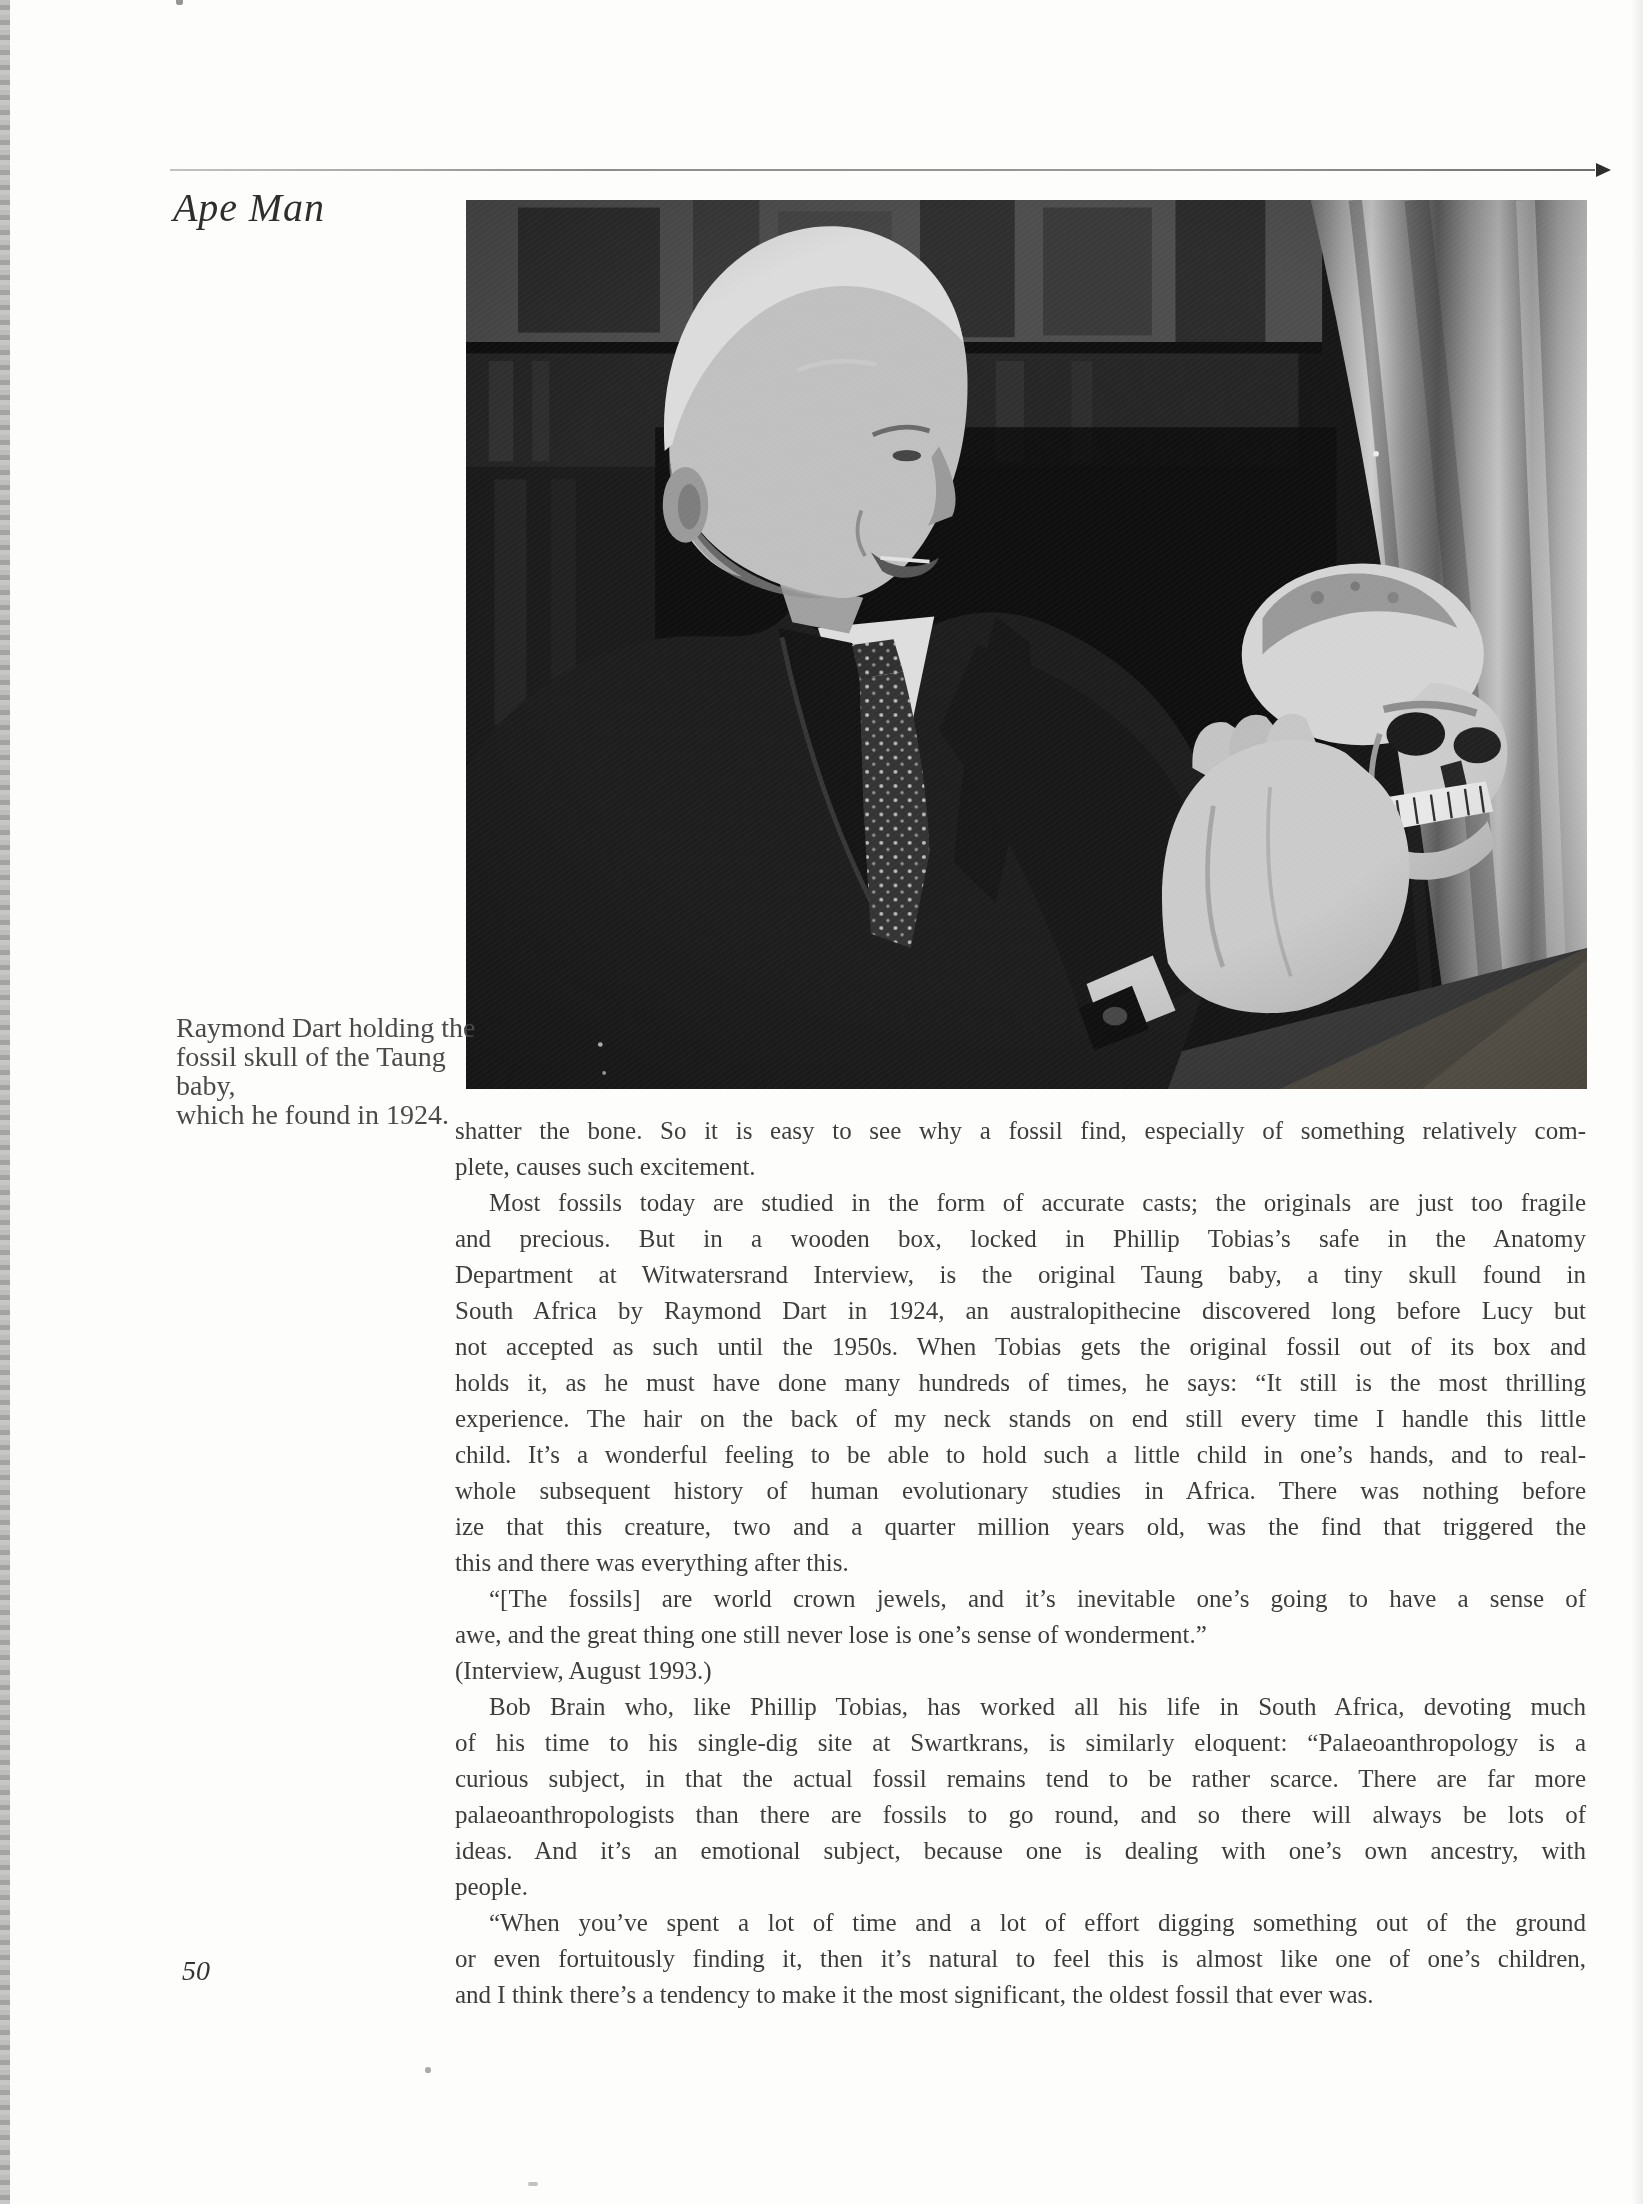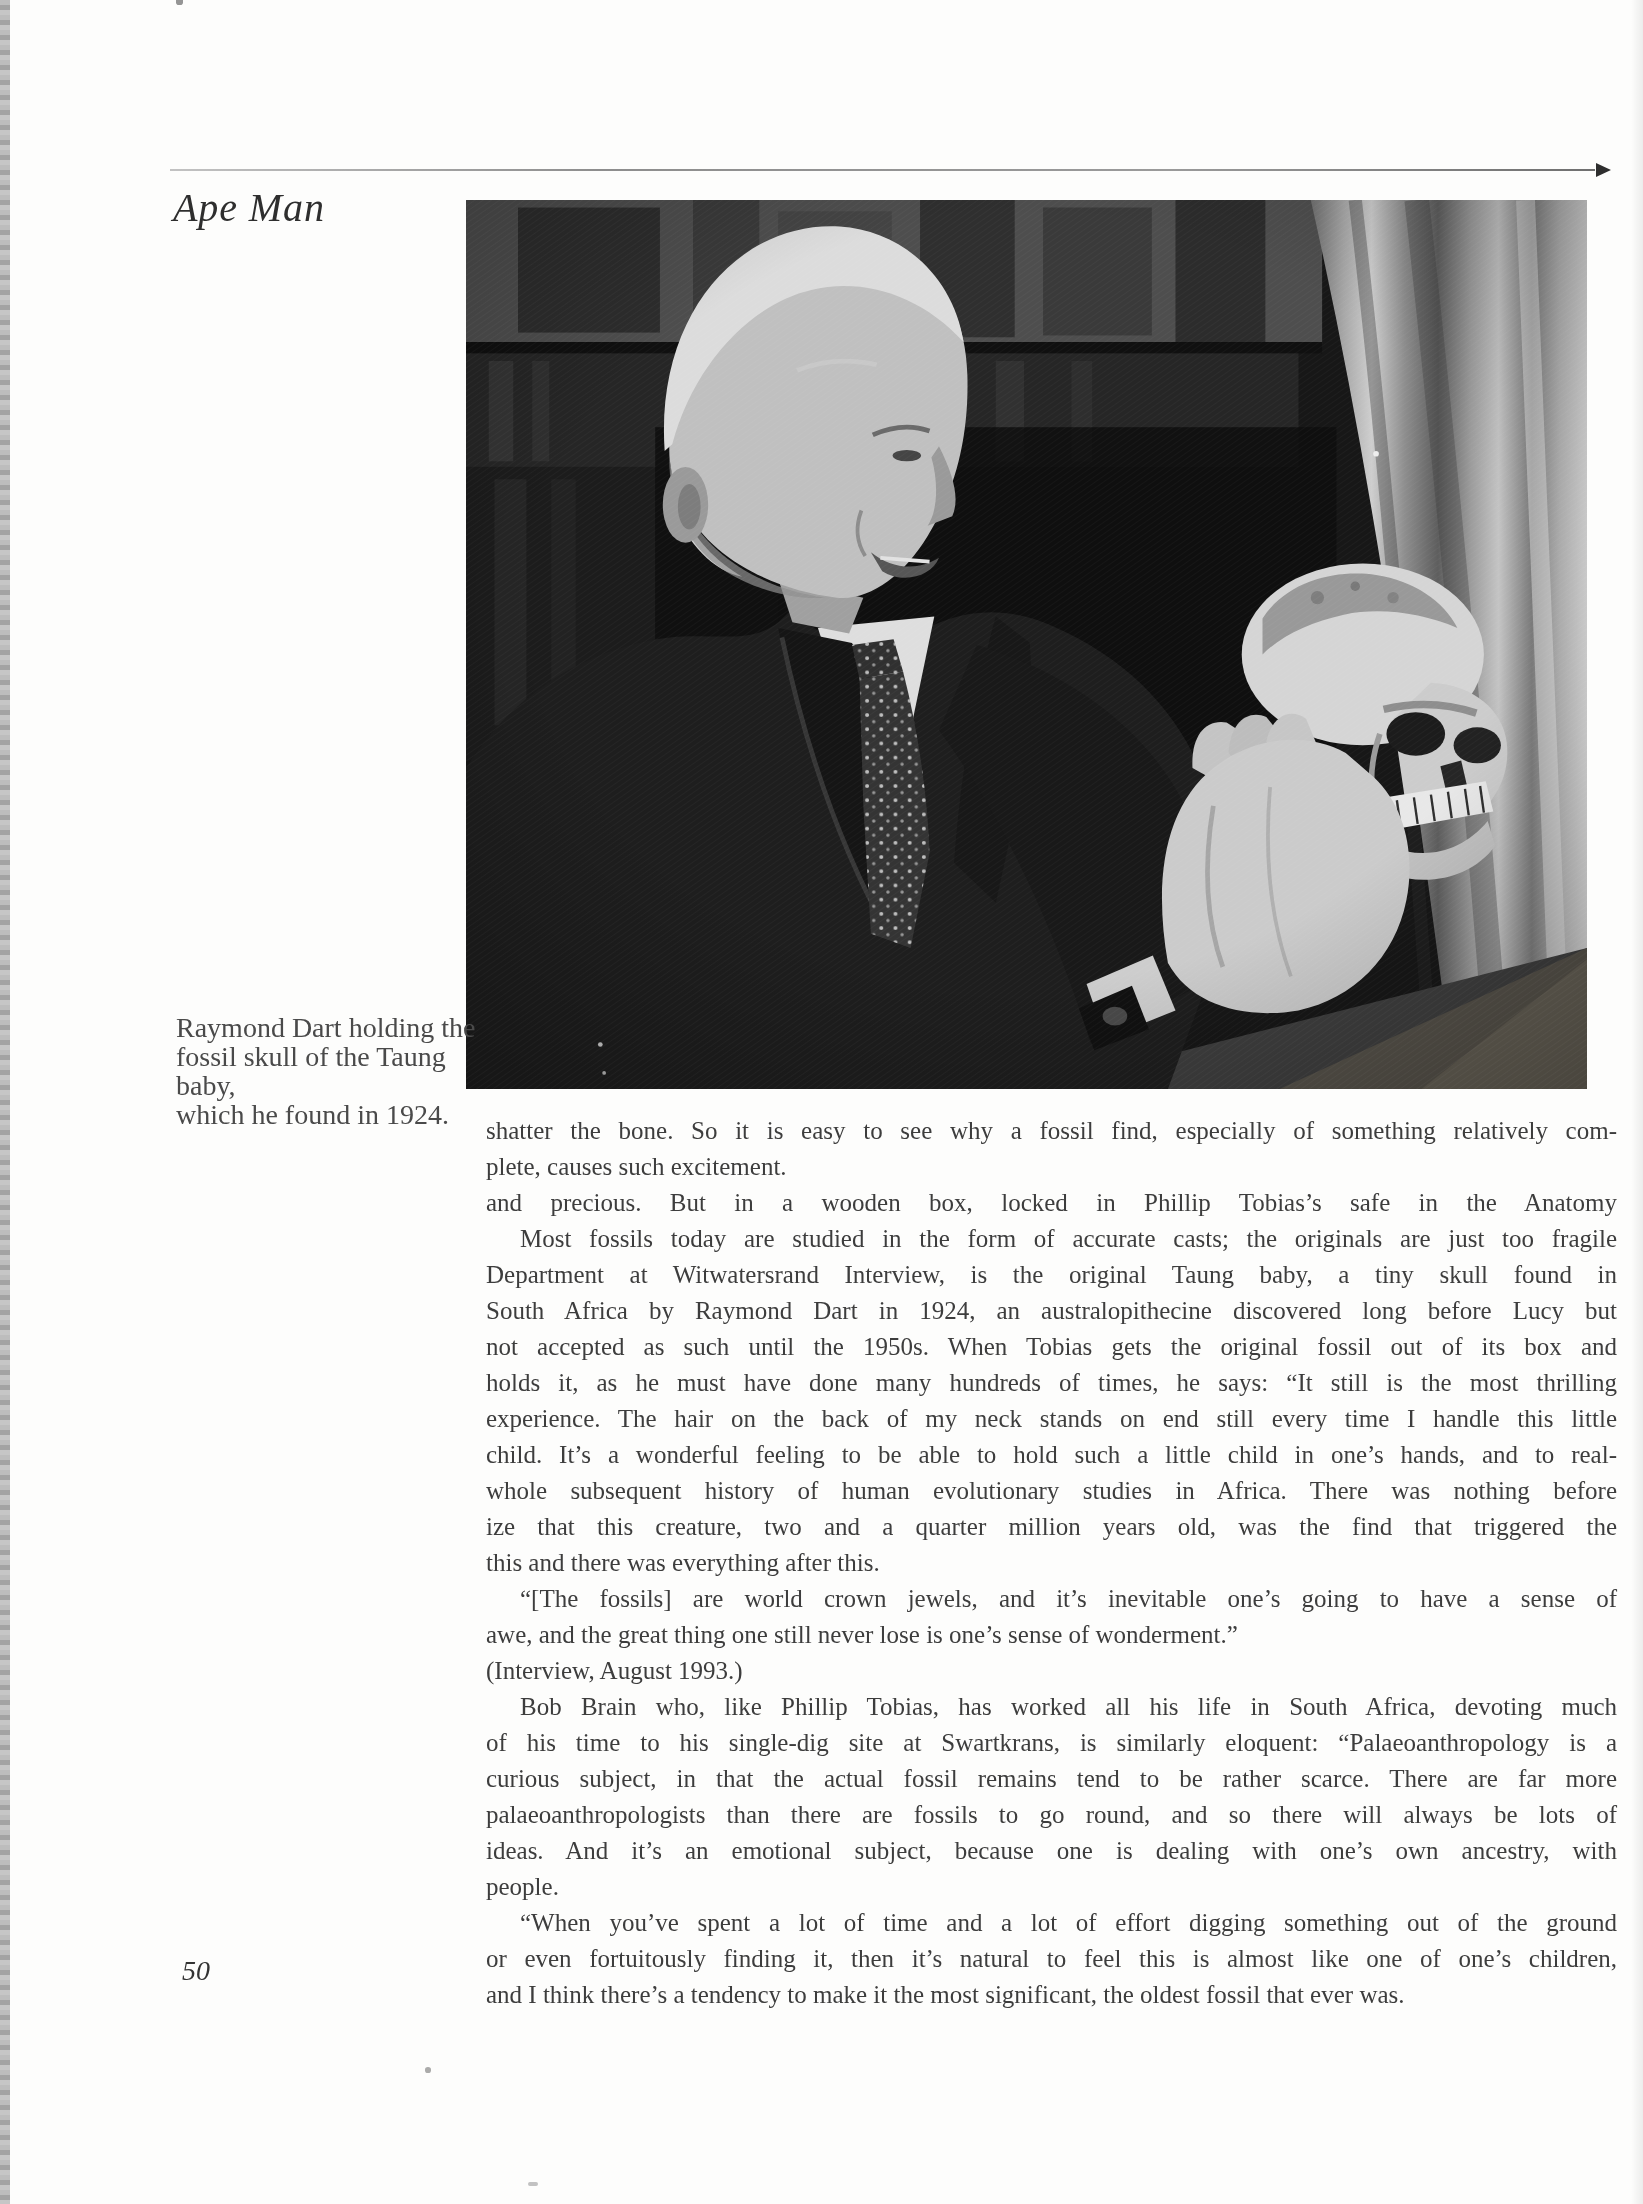--- a/index.html
+++ b/index.html
@@ -30,21 +30,21 @@
   }
   .photo{
     position:absolute;left:466px;top:200px;width:1121px;height:889px;background:#171717;
   }
   .photo svg{display:block;width:100%;height:100%;}
   .caption{
     position:absolute;left:176px;top:1013px;width:303px;
     font-size:28px;line-height:29px;color:#4a4a4a;
   }
   .article{
-    position:absolute;left:486px;top:1113px;width:1131px;
+    position:absolute;left:455px;top:1113px;width:1131px;
     font-size:25px;line-height:36px;color:#3d3d3d;
   }
   .line{text-align:justify;text-align-last:justify;}
   .line.last{text-align-last:left;}
   .line.indent{padding-left:34px;}
   .pageno{
     position:absolute;left:182px;top:1955px;
     font-style:italic;font-size:28px;color:#333;
   }
   .speck{position:absolute;border-radius:50%;}
@@ -217,22 +217,22 @@
 
 <div class="caption">
     <div>Raymond Dart holding the</div>
     <div>fossil skull of the Taung baby,</div>
     <div>which he found in 1924.</div>
   </div>
 
 <div class="article">
     <div class="line">shatter the bone. So it is easy to see why a fossil find, especially of something relatively com-</div>
     <div class="line last">plete, causes such excitement.</div>
+    <div class="line indent">Most fossils today are studied in the form of accurate casts; the originals are just too fragile</div>
     <div class="line">and precious. But in a wooden box, locked in Phillip Tobias’s safe in the Anatomy</div>
-    <div class="line indent">Most fossils today are studied in the form of accurate casts; the originals are just too fragile</div>
     <div class="line">Department at Witwatersrand Interview, is the original Taung baby, a tiny skull found in</div>
     <div class="line">South Africa by Raymond Dart in 1924, an australopithecine discovered long before Lucy but</div>
     <div class="line">not accepted as such until the 1950s. When Tobias gets the original fossil out of its box and</div>
     <div class="line">holds it, as he must have done many hundreds of times, he says: “It still is the most thrilling</div>
     <div class="line">experience. The hair on the back of my neck stands on end still every time I handle this little</div>
     <div class="line">child. It’s a wonderful feeling to be able to hold such a little child in one’s hands, and to real-</div>
     <div class="line">whole subsequent history of human evolutionary studies in Africa. There was nothing before</div>
     <div class="line">ize that this creature, two and a quarter million years old, was the find that triggered the</div>
     <div class="line last">this and there was everything after this.</div>
     <div class="line indent">“[The fossils] are world crown jewels, and it’s inevitable one’s going to have a sense of</div>

